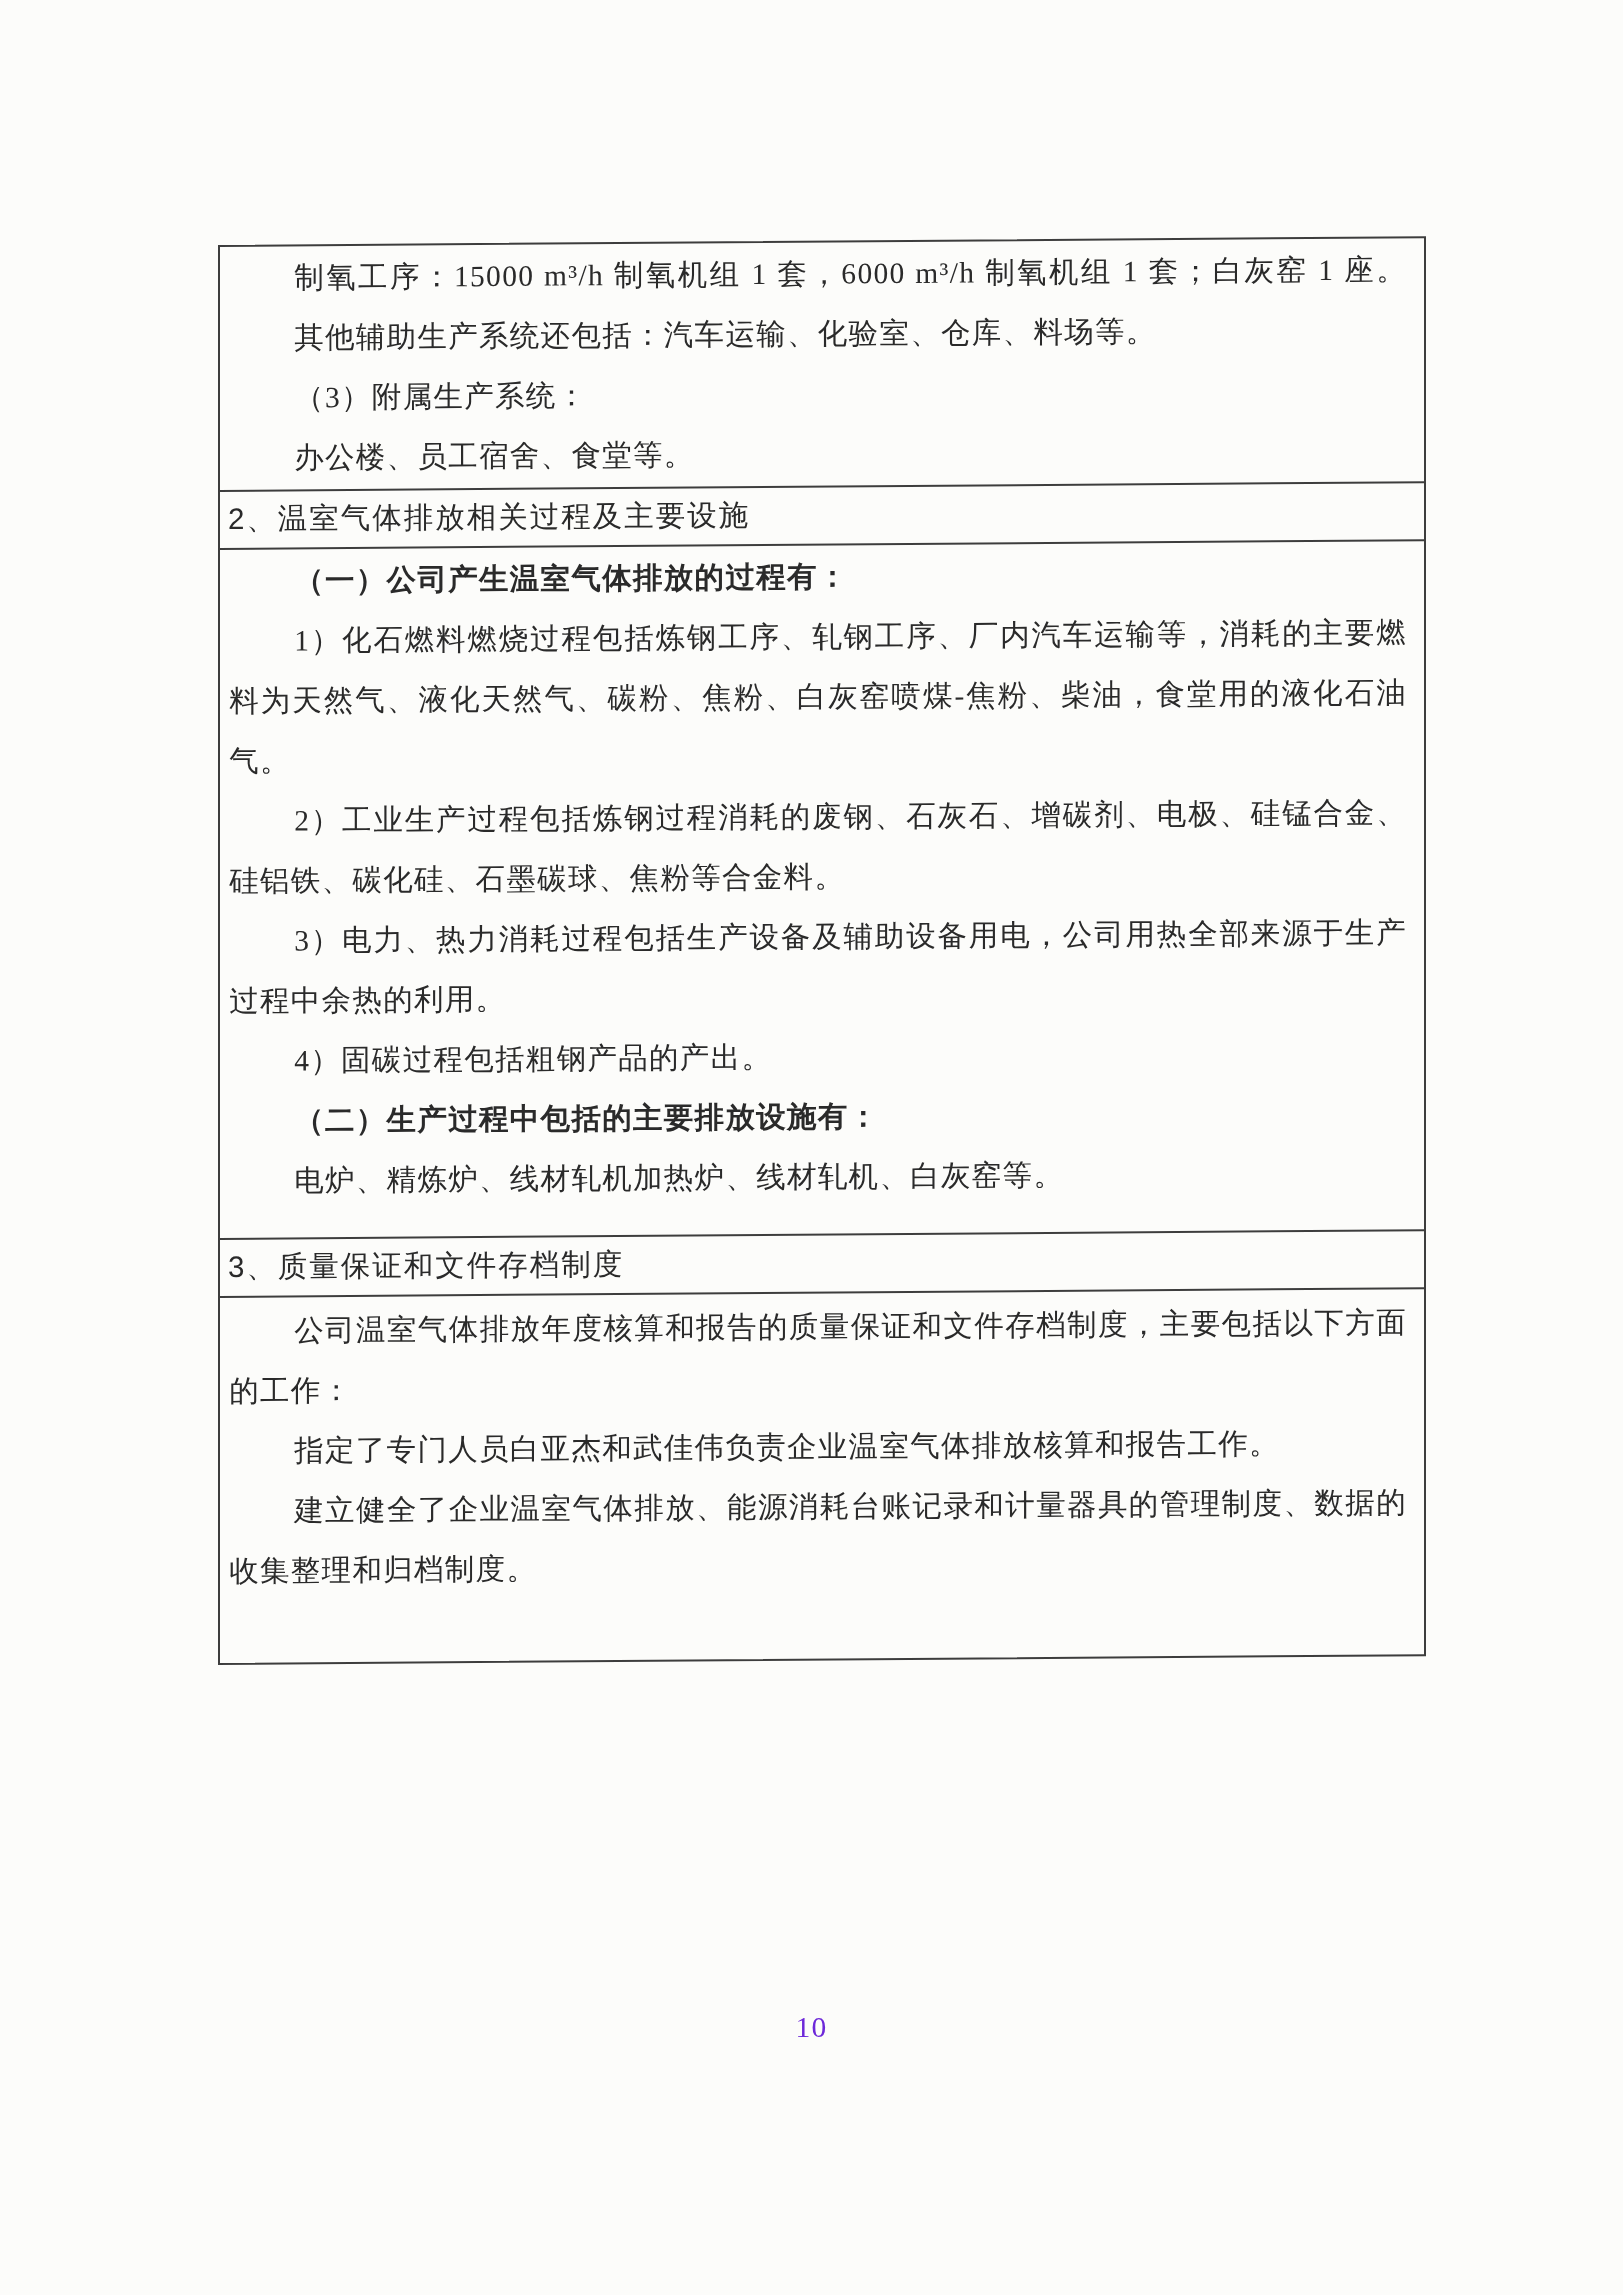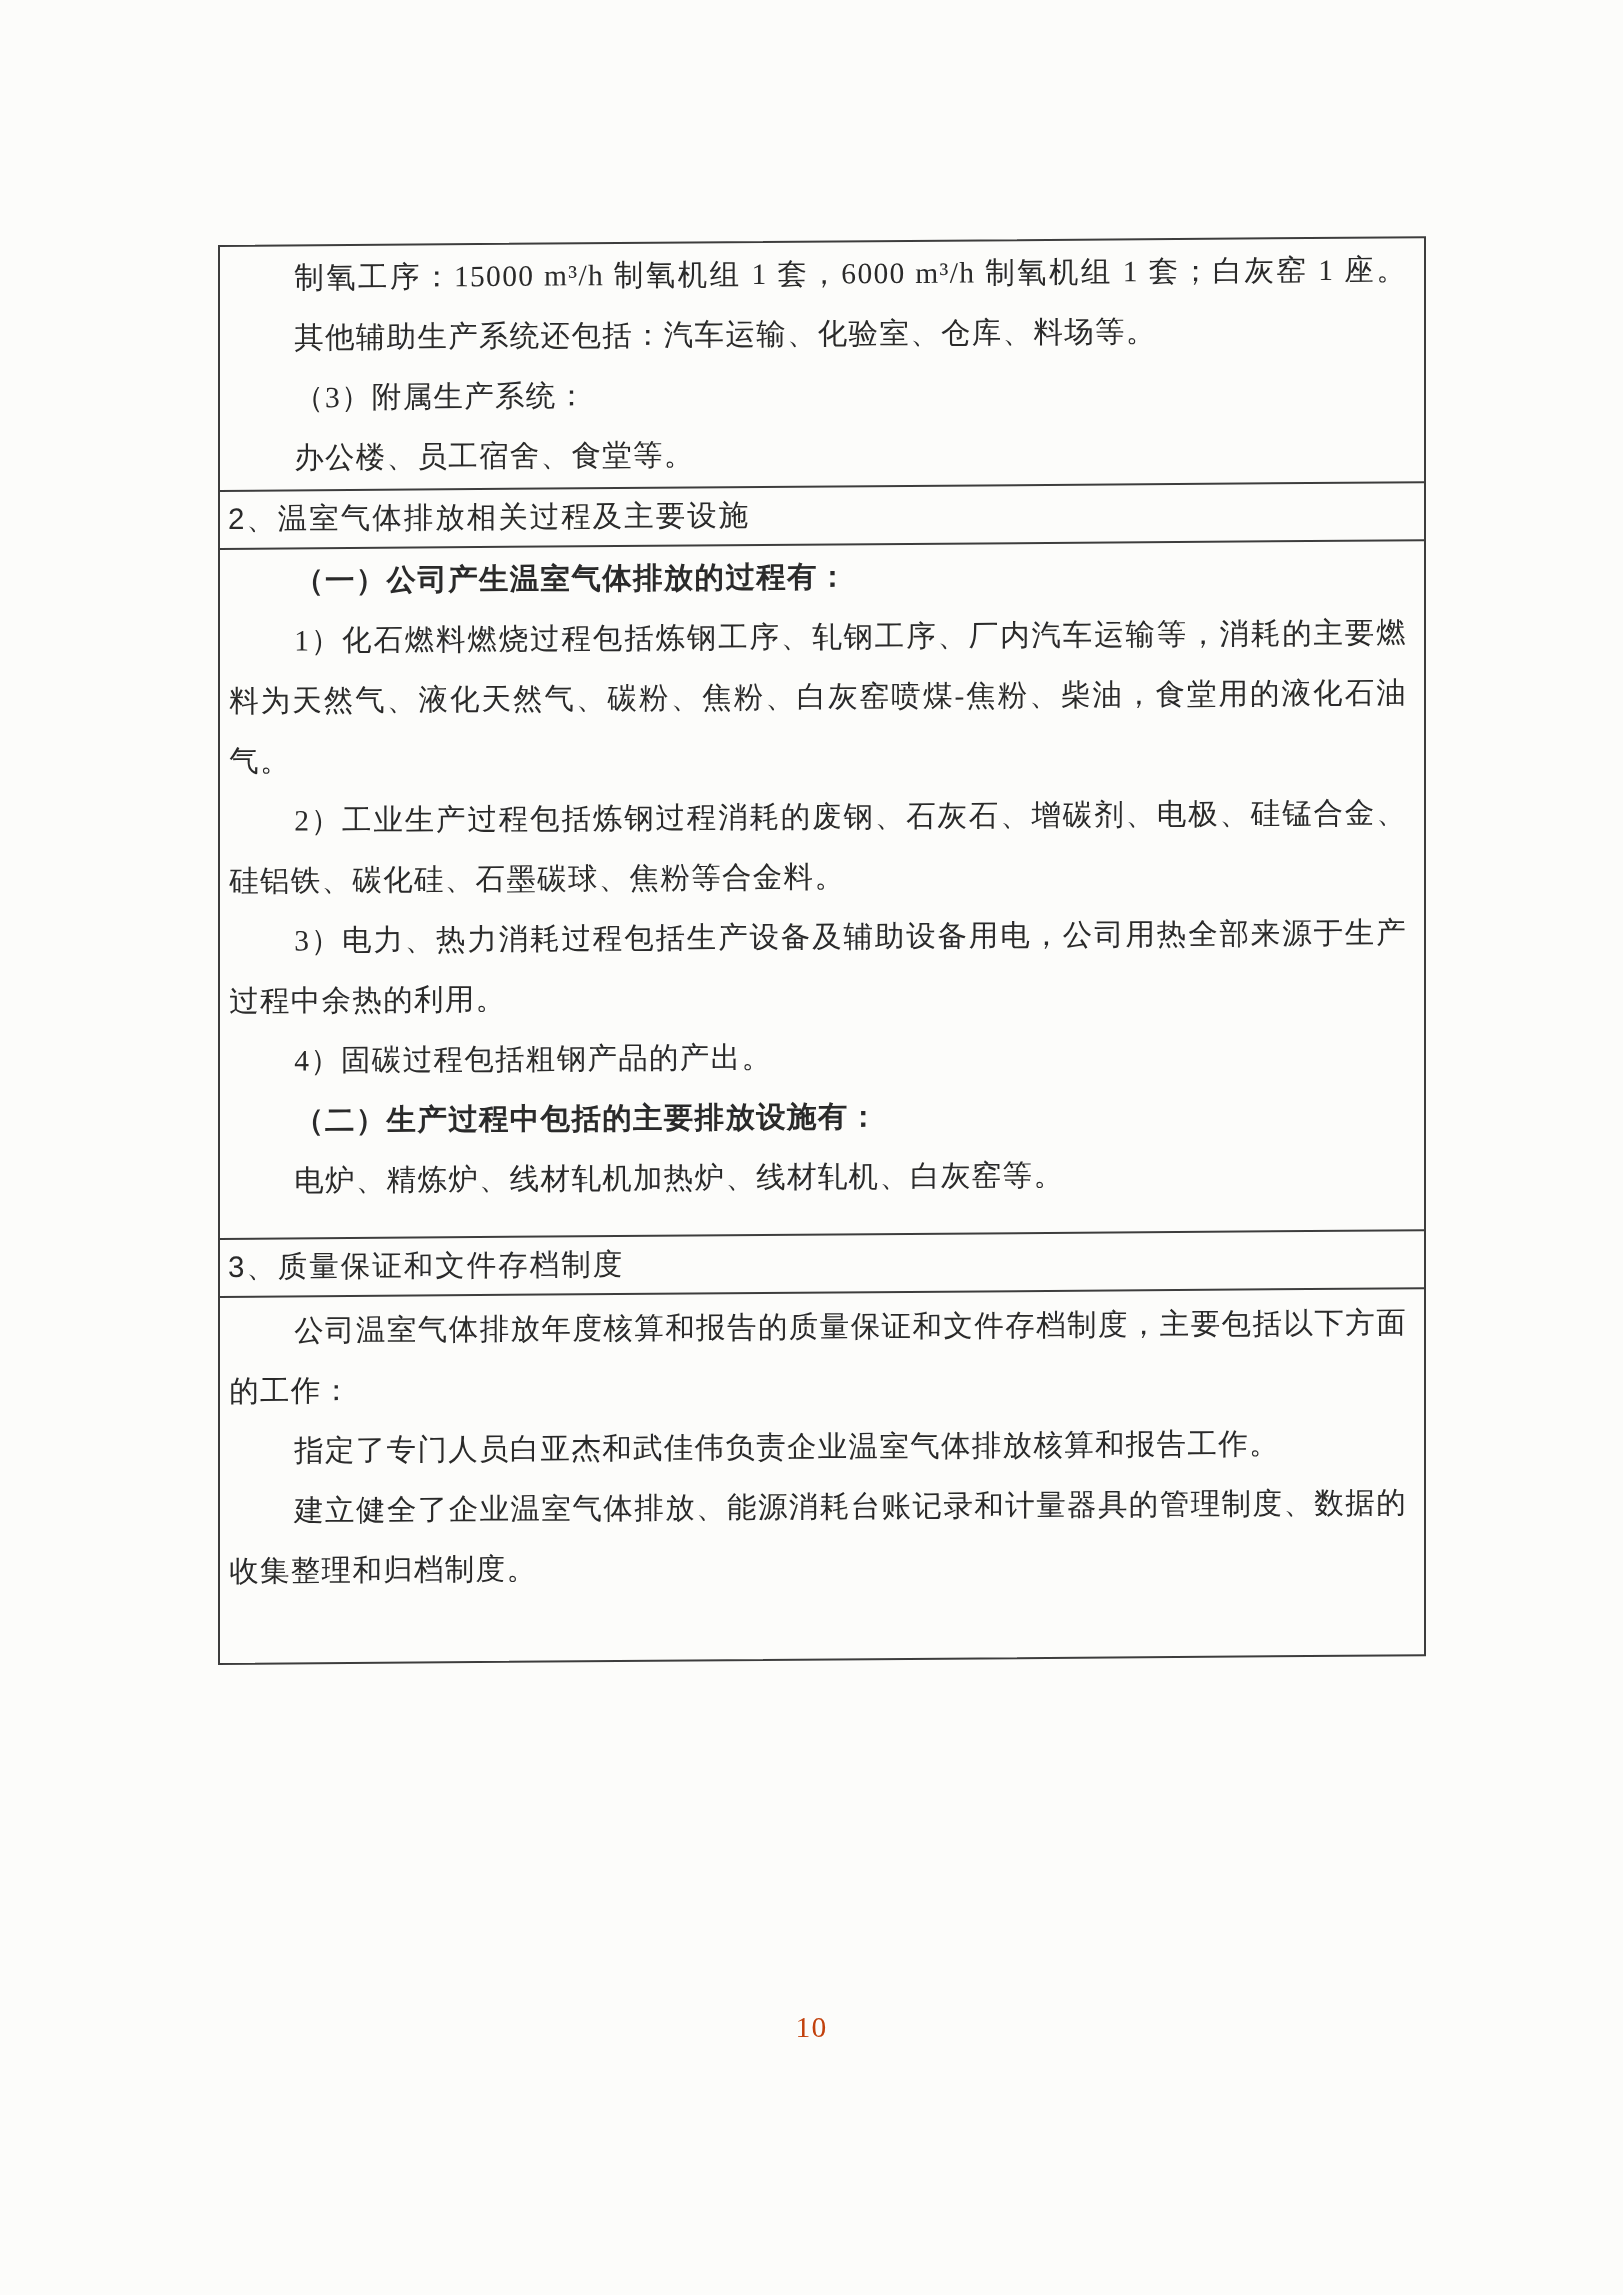--- a/index.html
+++ b/index.html
@@ -76,21 +76,21 @@
     font-weight: bold;
   }
   .page-footer {
     position: absolute;
     left: 0;
     right: 0;
     top: 2011px;
     text-align: center;
     font-size: 29.5px;
     letter-spacing: 1.3px;
-    color: #c2410c;
+    color: #6d28d9;
   }
 </style>
 </head>
 <body>
 
 <div class="doc-table">
 
   <div class="row sec1">
     <p class="line indent fill">制氧工序：15000 m³/h 制氧机组 1 套，6000 m³/h 制氧机组 1 套；白灰窑 1 座。</p>
     <p class="line indent">其他辅助生产系统还包括：汽车运输、化验室、仓库、料场等。</p>

